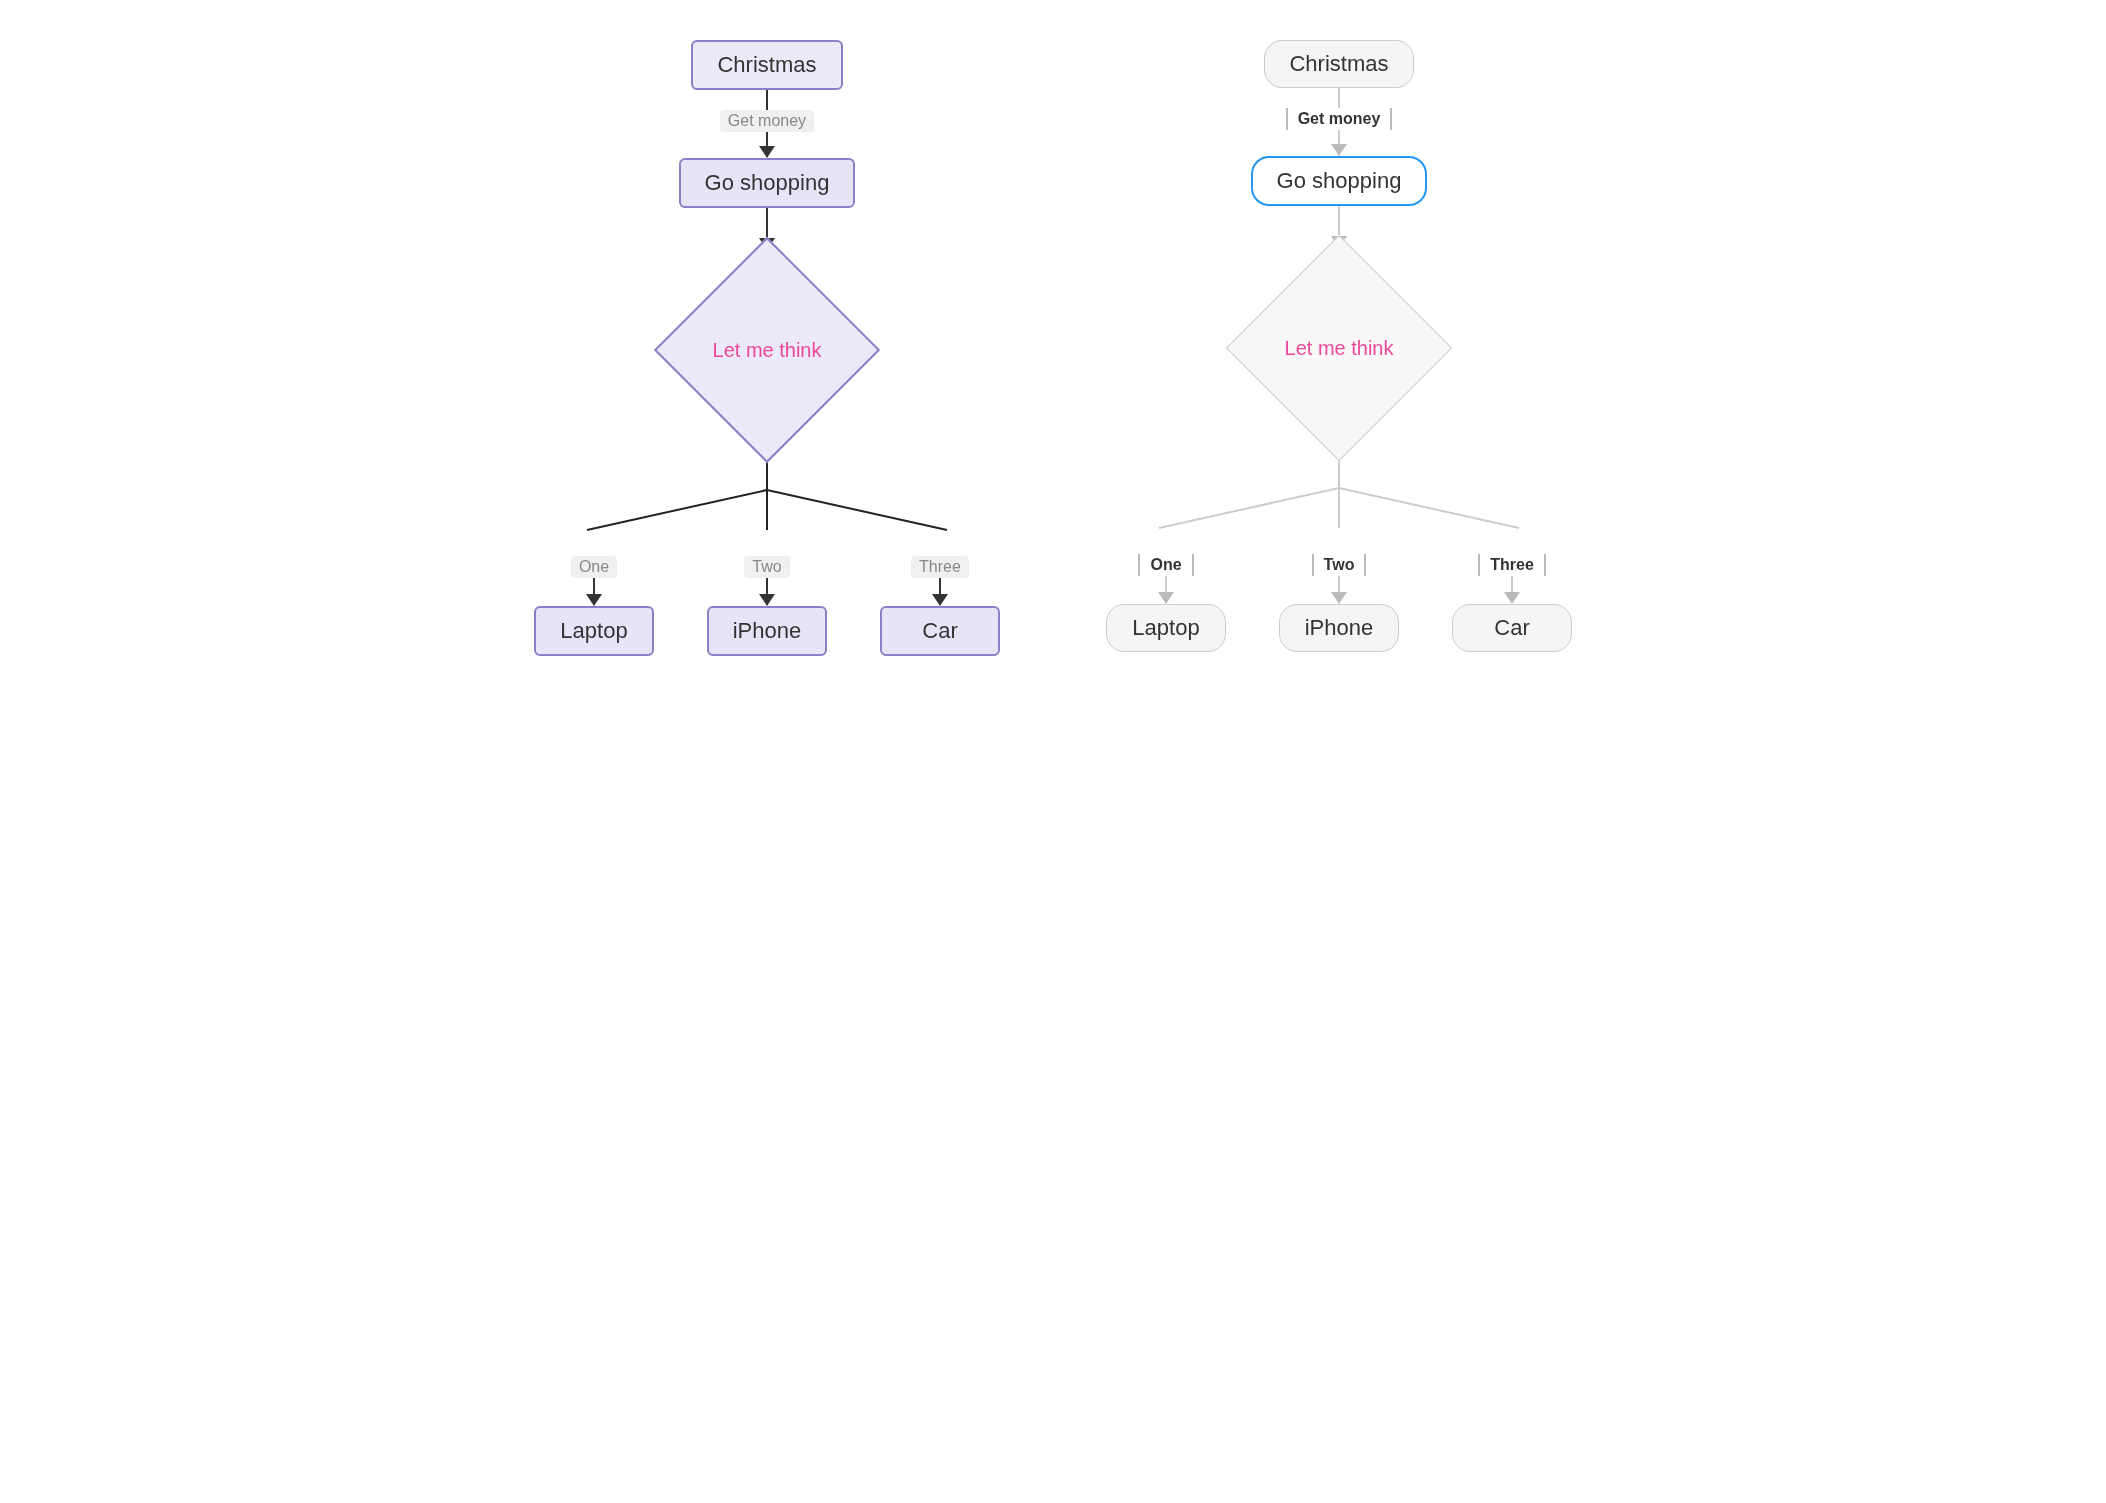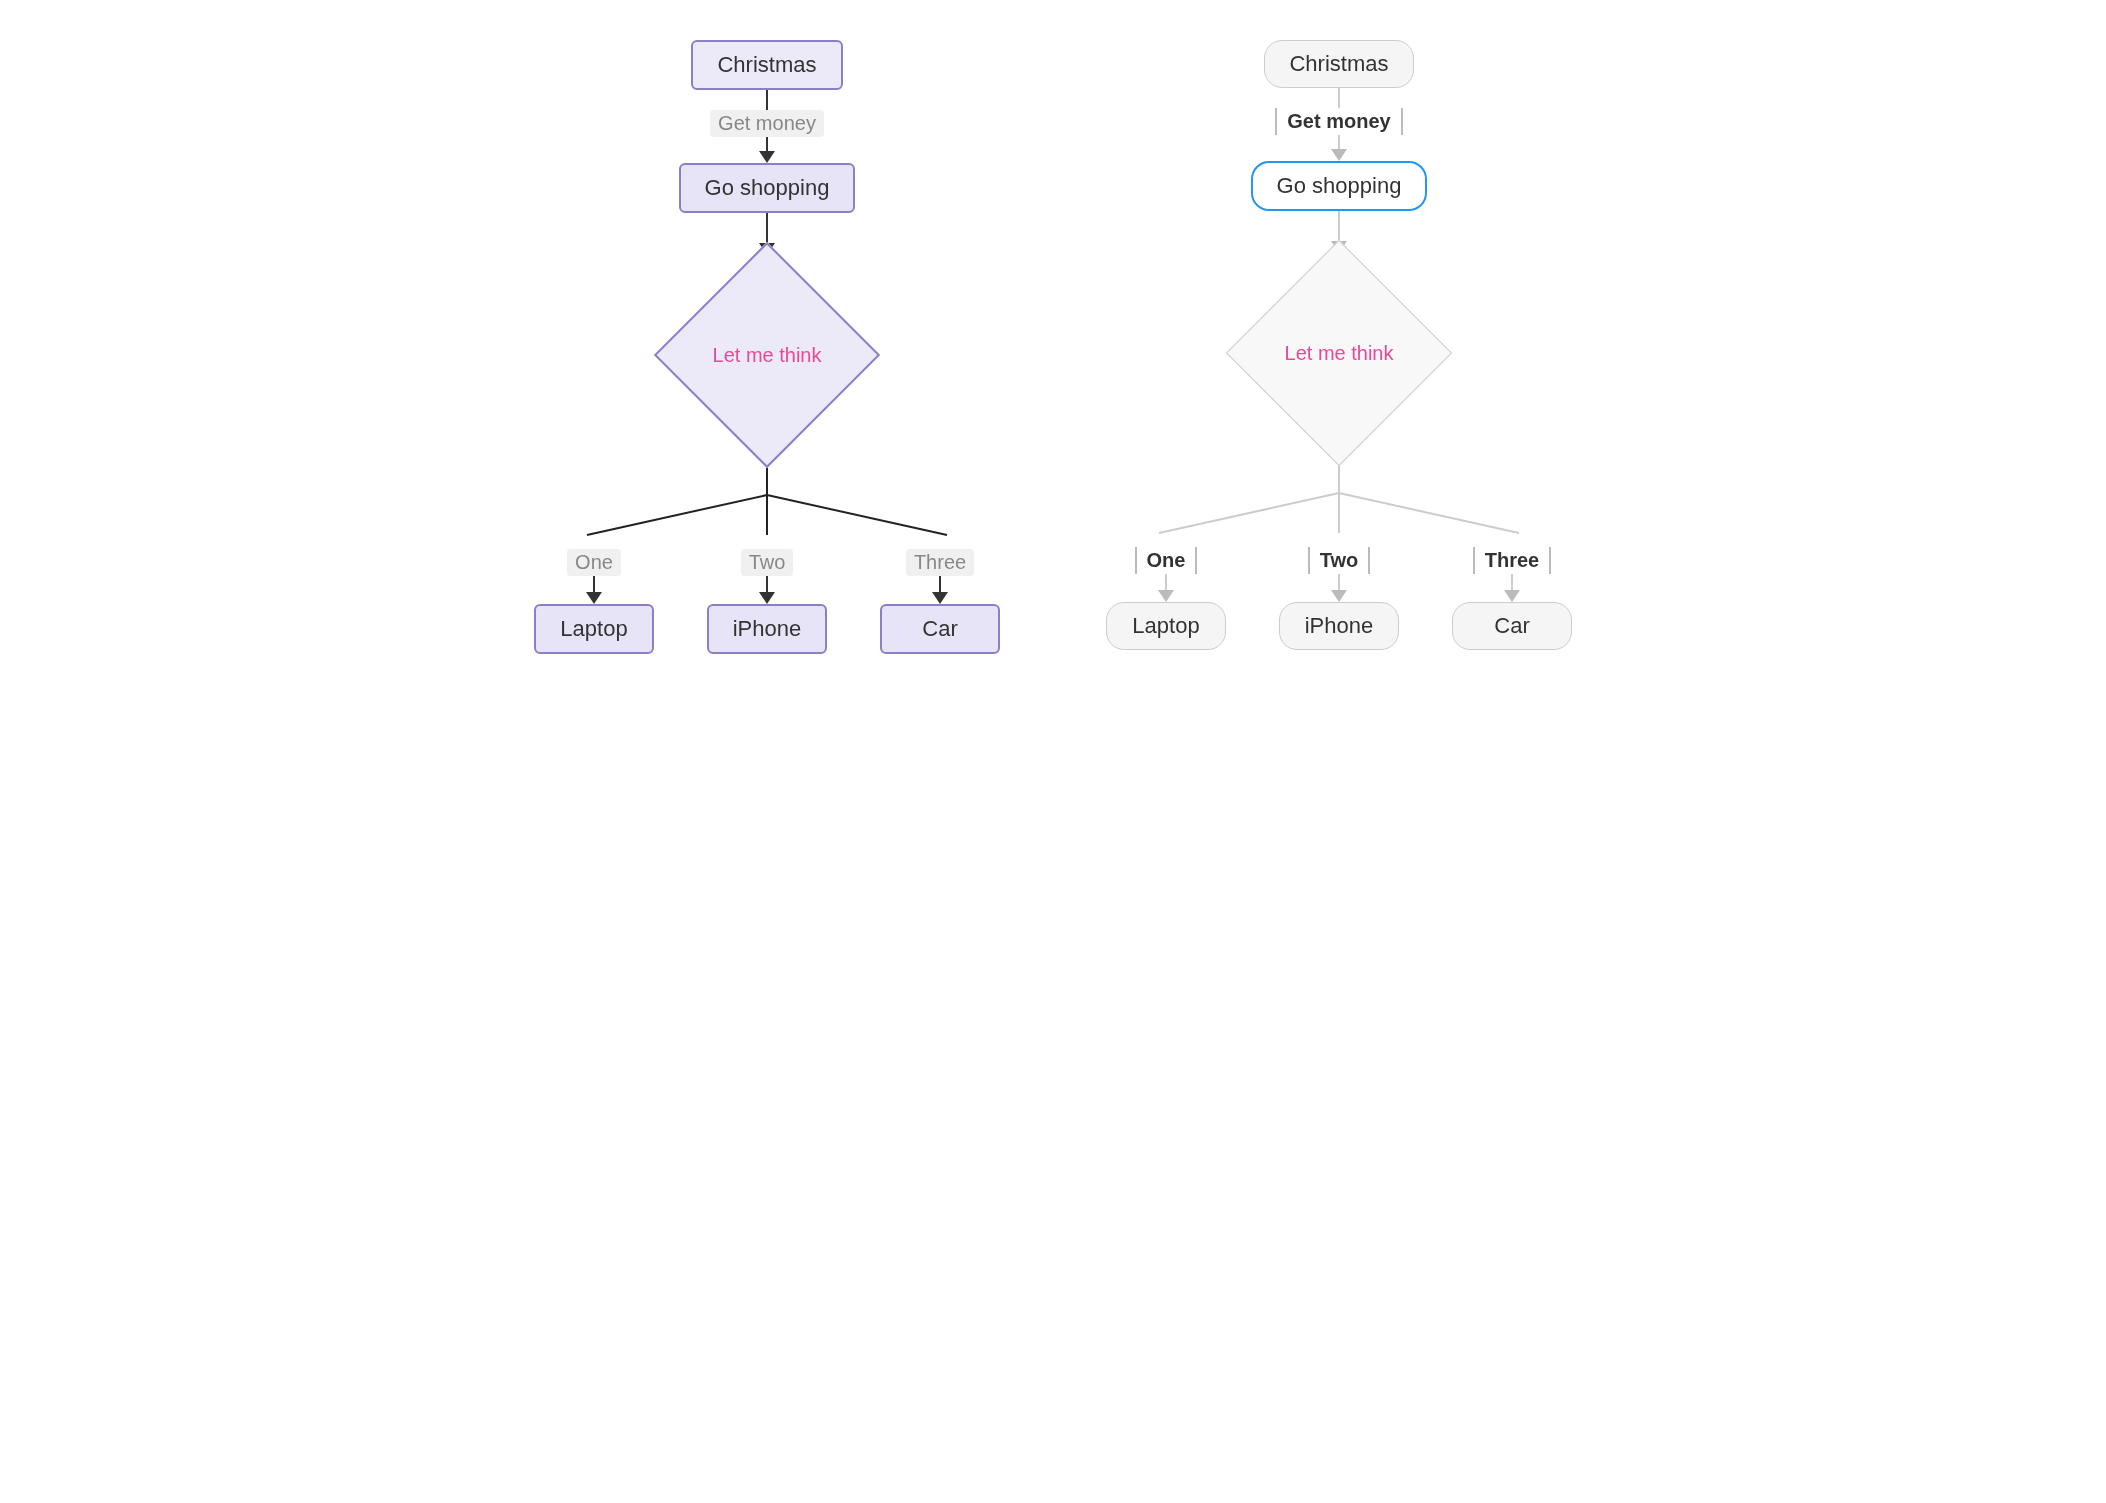--- a/index.html
+++ b/index.html
@@ -52,21 +52,21 @@
     }
     .node-rect.blue-outline {
       border: 2.5px solid #2196F3;
       background: #fff;
       color: #333;
       border-radius: 18px;
     }
 
     
     .edge-label {
-      font-size: 20px;
+      font-size: 16px;
       color: #888;
       background: #f0f0f0;
       padding: 2px 8px;
       border-radius: 4px;
       text-align: center;
       white-space: nowrap;
     }
     .edge-label.bold-bordered {
       font-weight: bold;
       color: #333;
@@ -134,21 +134,21 @@
     .branch-svg {
       overflow: visible;
     }
 
     .branches-row {
       display: flex;
       flex-direction: row;
       align-items: flex-start;
       justify-content: space-between;
       gap: 0;
-      margin-top: 4px;
+      margin-top: 16px;
     }
     .branch-item {
       display: flex;
       flex-direction: column;
       align-items: center;
     }
   </style>
 </head>
 <body>
 

